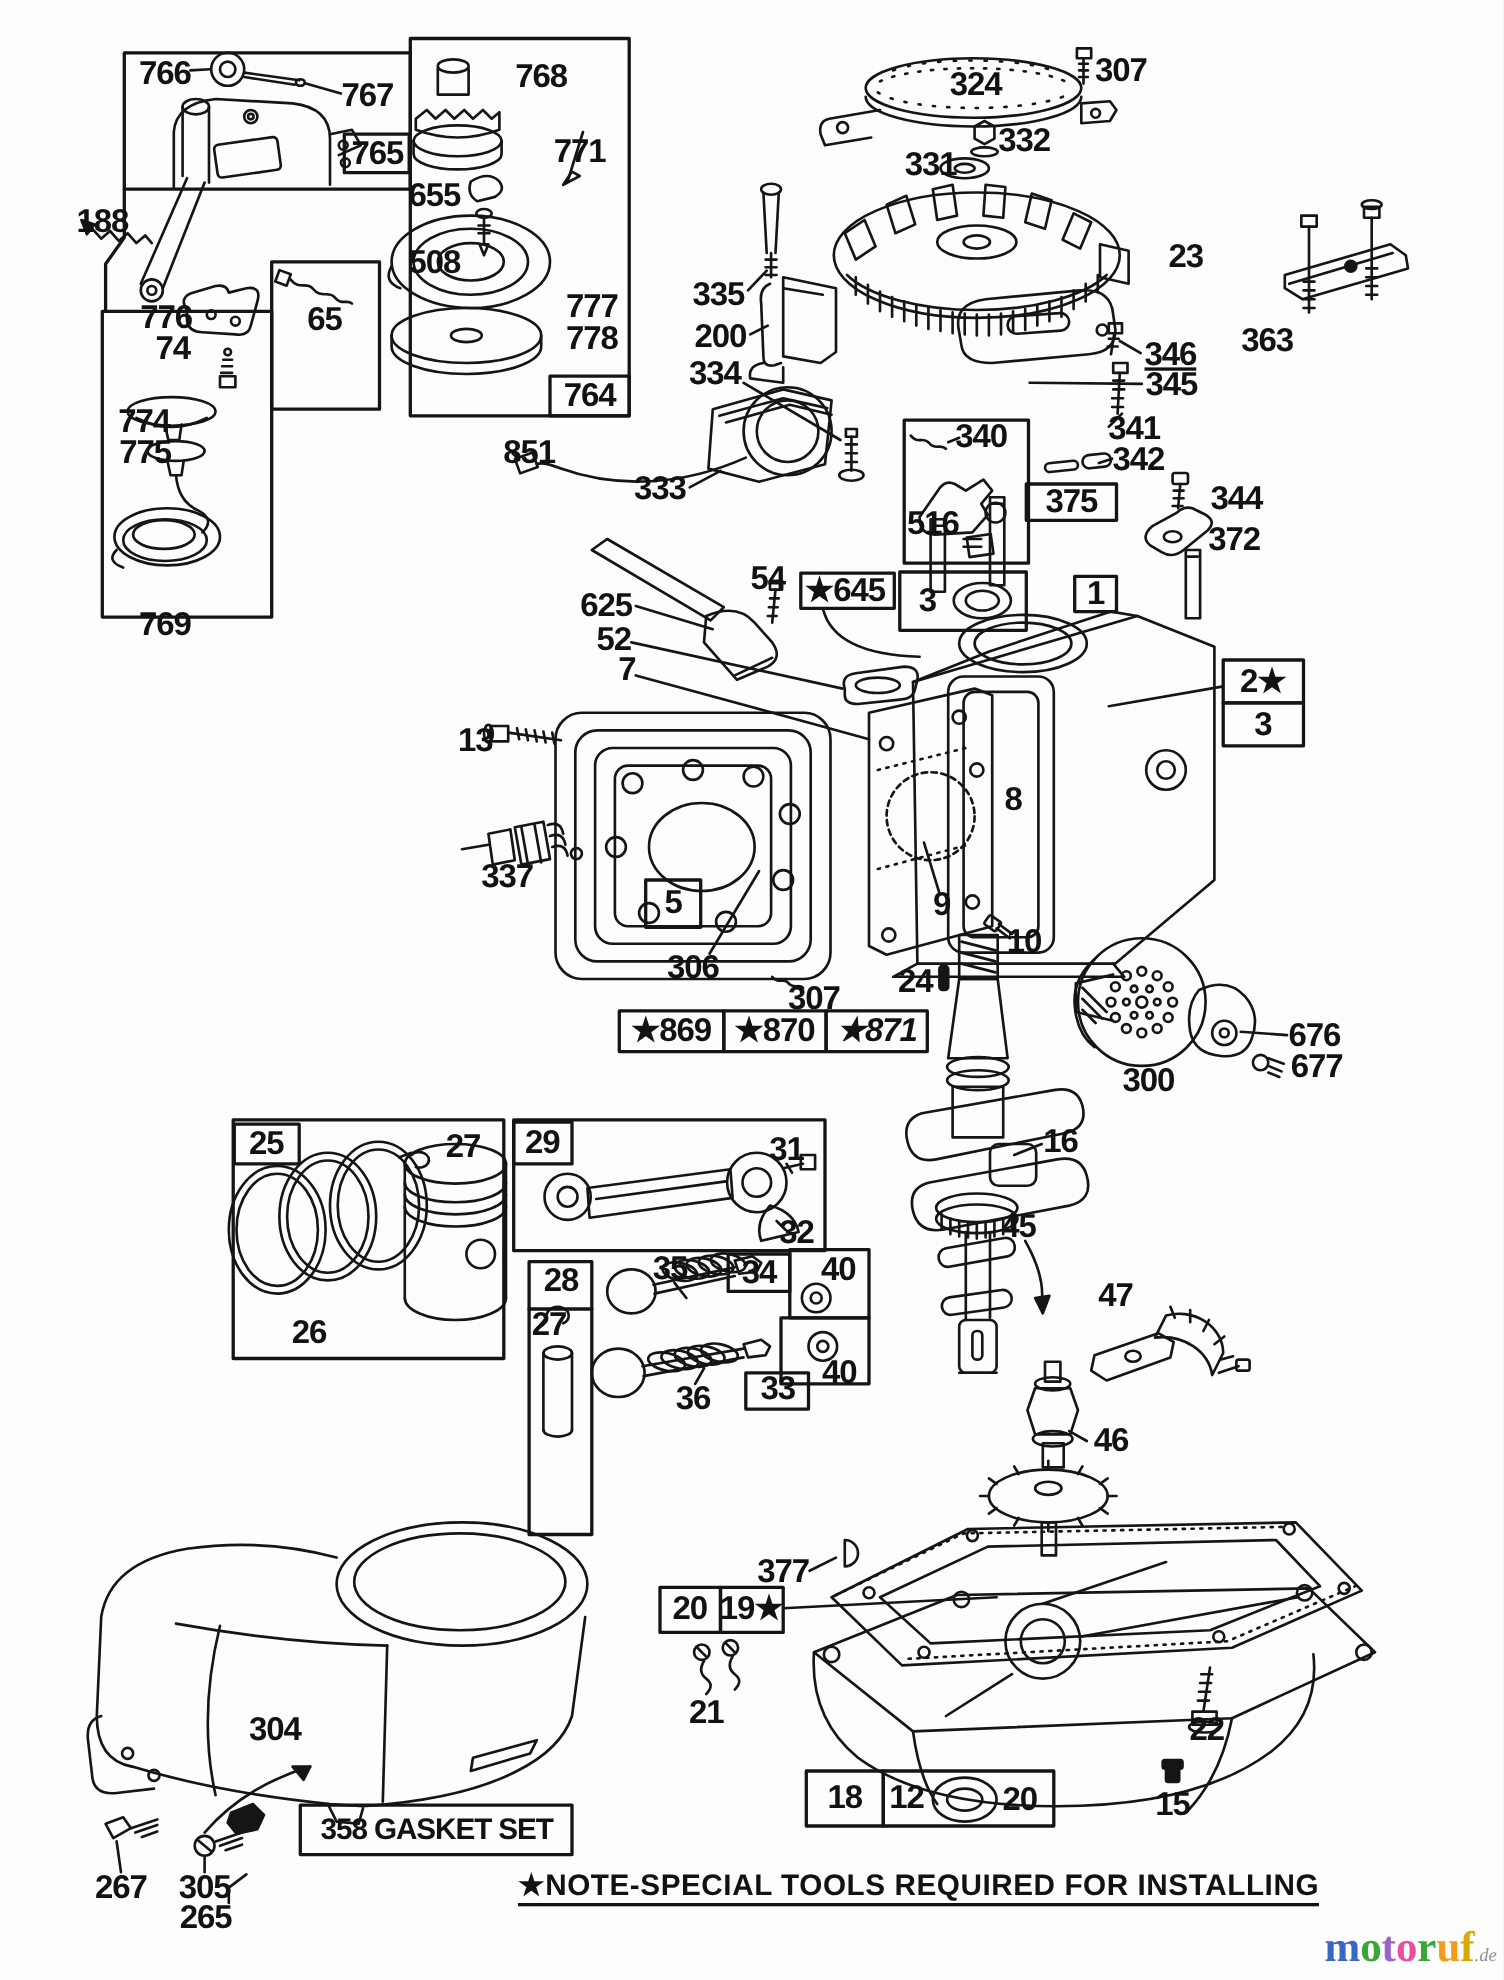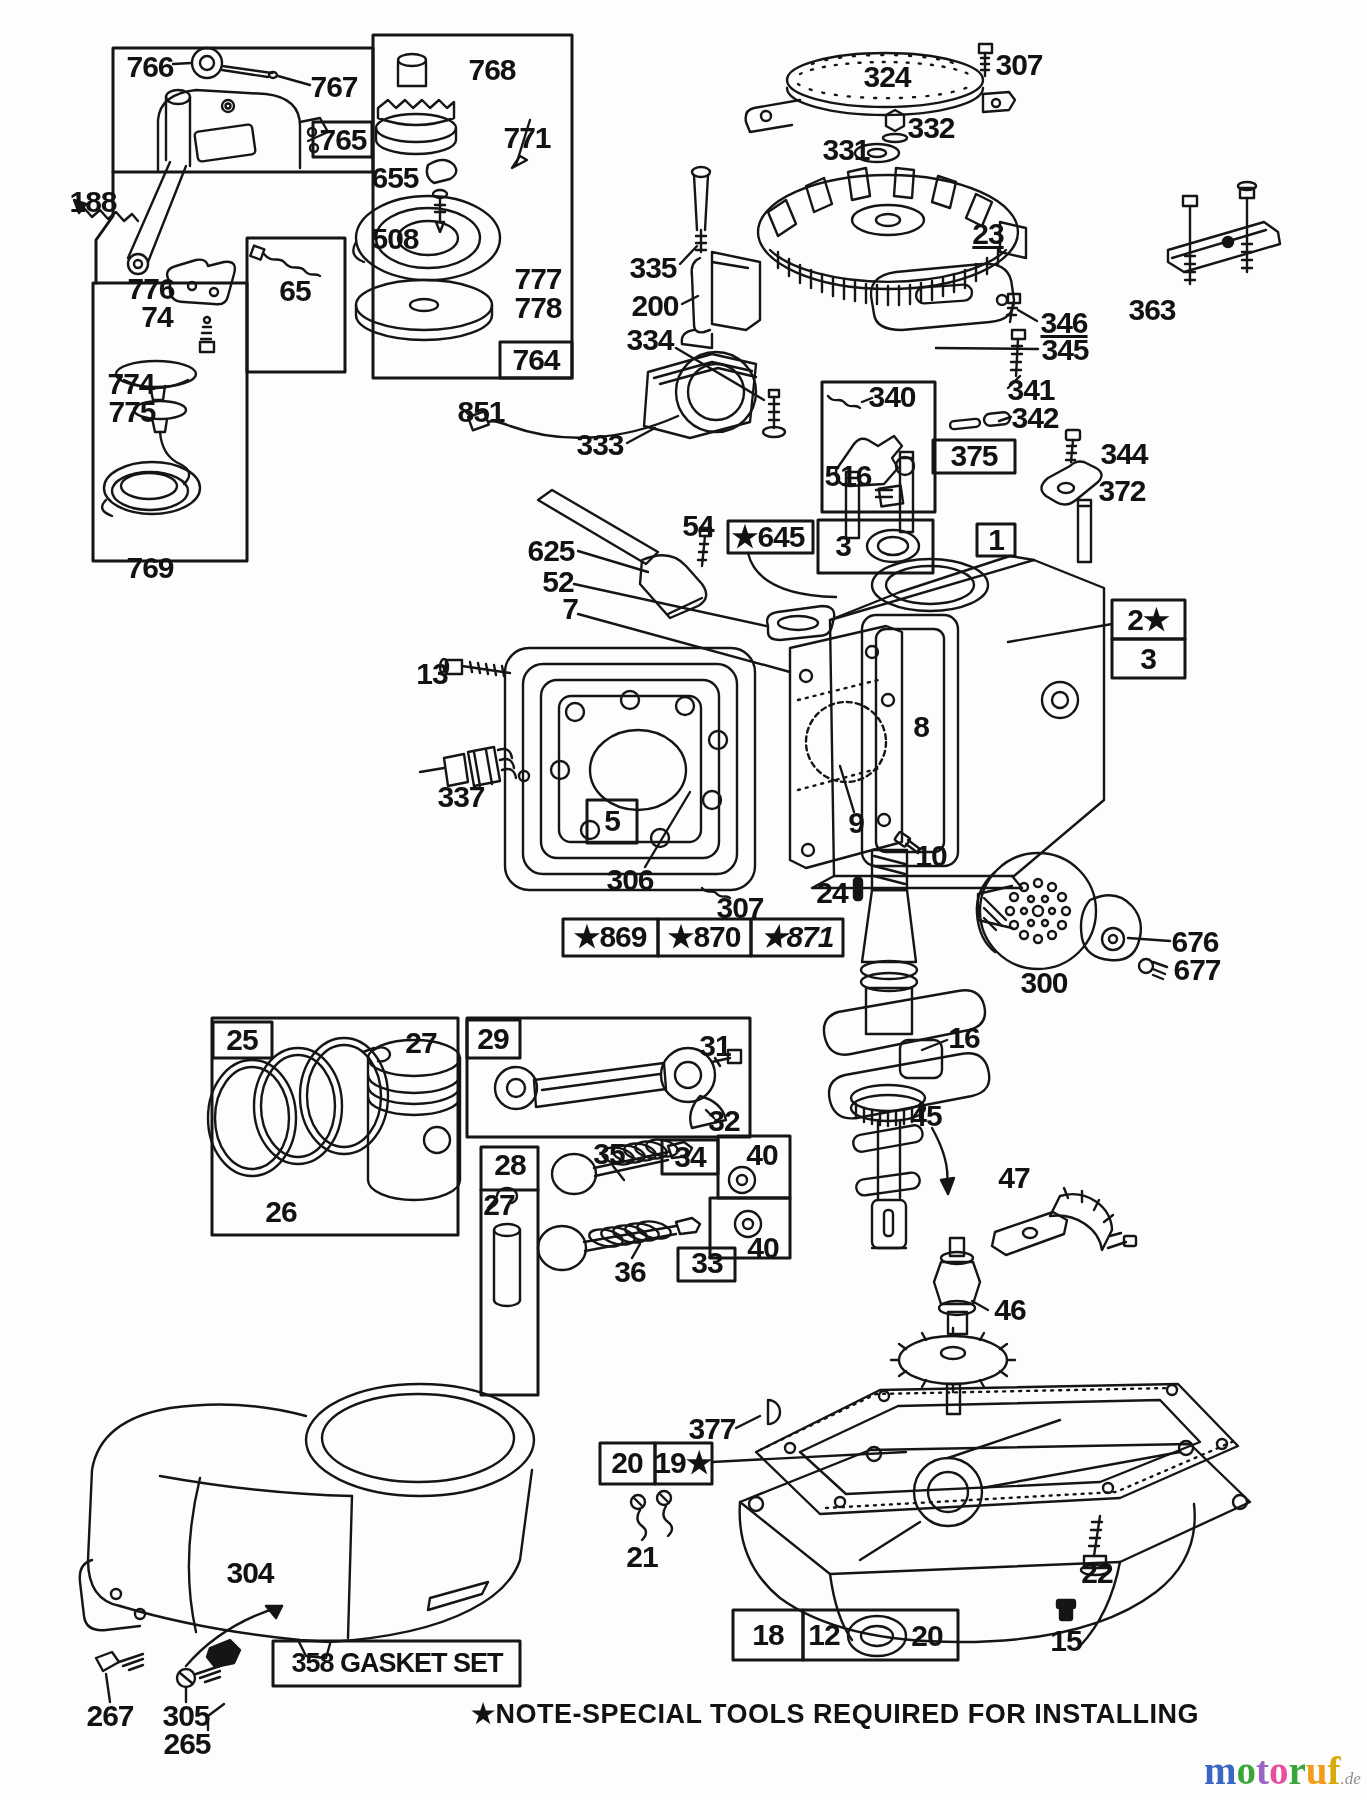--- a/index.html
+++ b/index.html
@@ -5,21 +5,21 @@
   html,body{margin:0;padding:0;background:#e8e8e8;}
   #stage{position:relative;width:1367px;height:1800px;background:#fdfdfb;overflow:hidden;
          font-family:"Liberation Sans",sans-serif;}
   #art{position:absolute;left:0;top:0;z-index:1;}
   #callout-layer{position:absolute;left:0;top:0;width:100%;height:100%;z-index:3;}
   .callout{position:absolute;transform:translate(-50%,-50%);
            font:bold 30px "Liberation Sans",sans-serif;color:#121212;
            letter-spacing:-1px;white-space:nowrap;line-height:1;}
   .note{position:absolute;transform:translate(-50%,-50%);z-index:3;
         font:bold 27px "Liberation Sans",sans-serif;color:#121212;white-space:nowrap;
-        text-underline-offset:7px;text-decoration-thickness:2.5px;
+        text-decoration:underline;text-underline-offset:7px;text-decoration-thickness:2.5px;
         letter-spacing:0.5px;}
   #watermark{position:absolute;z-index:3;left:1204px;top:1748px;
              font-family:"Liberation Serif",serif;font-weight:700;font-size:39px;
              letter-spacing:0;white-space:nowrap;}
   #watermark .suffix{font-size:17px;color:#8f8f8f;font-weight:400;font-style:italic;}
 </style>
 </head>
 <body>
 
 <div id="stage">
@@ -499,21 +499,21 @@
       <div class="callout" style="left: 538px; top: 308px;">778</div>
       <div class="callout" style="left: 536px; top: 360px;">764</div>
       <div class="callout" style="left: 131px; top: 384px;">774</div>
       <div class="callout" style="left: 132px; top: 412px;">775</div>
       <div class="callout" style="left: 150px; top: 541px; margin-top: 27px;">769</div>
       <div class="callout" style="left: 481px; top: 412px;">851</div>
       <div class="callout" style="left: 887px; top: 77px;">324</div>
       <div class="callout" style="left: 1019px; top: 65px;">307</div>
       <div class="callout" style="left: 931px; top: 128px;">332</div>
       <div class="callout" style="left: 846px; top: 150px;">331</div>
-      <div class="callout" style="left: 988px; top: 234px; text-decoration: underline;">23</div>
+      <div class="callout" style="left: 1078px; top: 234px;">23</div>
       <div class="callout" style="left: 653px; top: 268px;">335</div>
       <div class="callout" style="left: 655px; top: 306px;">200</div>
       <div class="callout" style="left: 650px; top: 340px;">334</div>
       <div class="callout" style="left: 600px; top: 445px;">333</div>
       <div class="callout" style="left: 1064px; top: 323px; text-decoration: underline;">346</div>
       <div class="callout" style="left: 1065px; top: 350px;">345</div>
       <div class="callout" style="left: 1031px; top: 390px;">341</div>
       <div class="callout" style="left: 1035px; top: 418px;">342</div>
       <div class="callout" style="left: 892px; top: 397px;">340</div>
       <div class="callout" style="left: 974px; top: 456px;">375</div>

